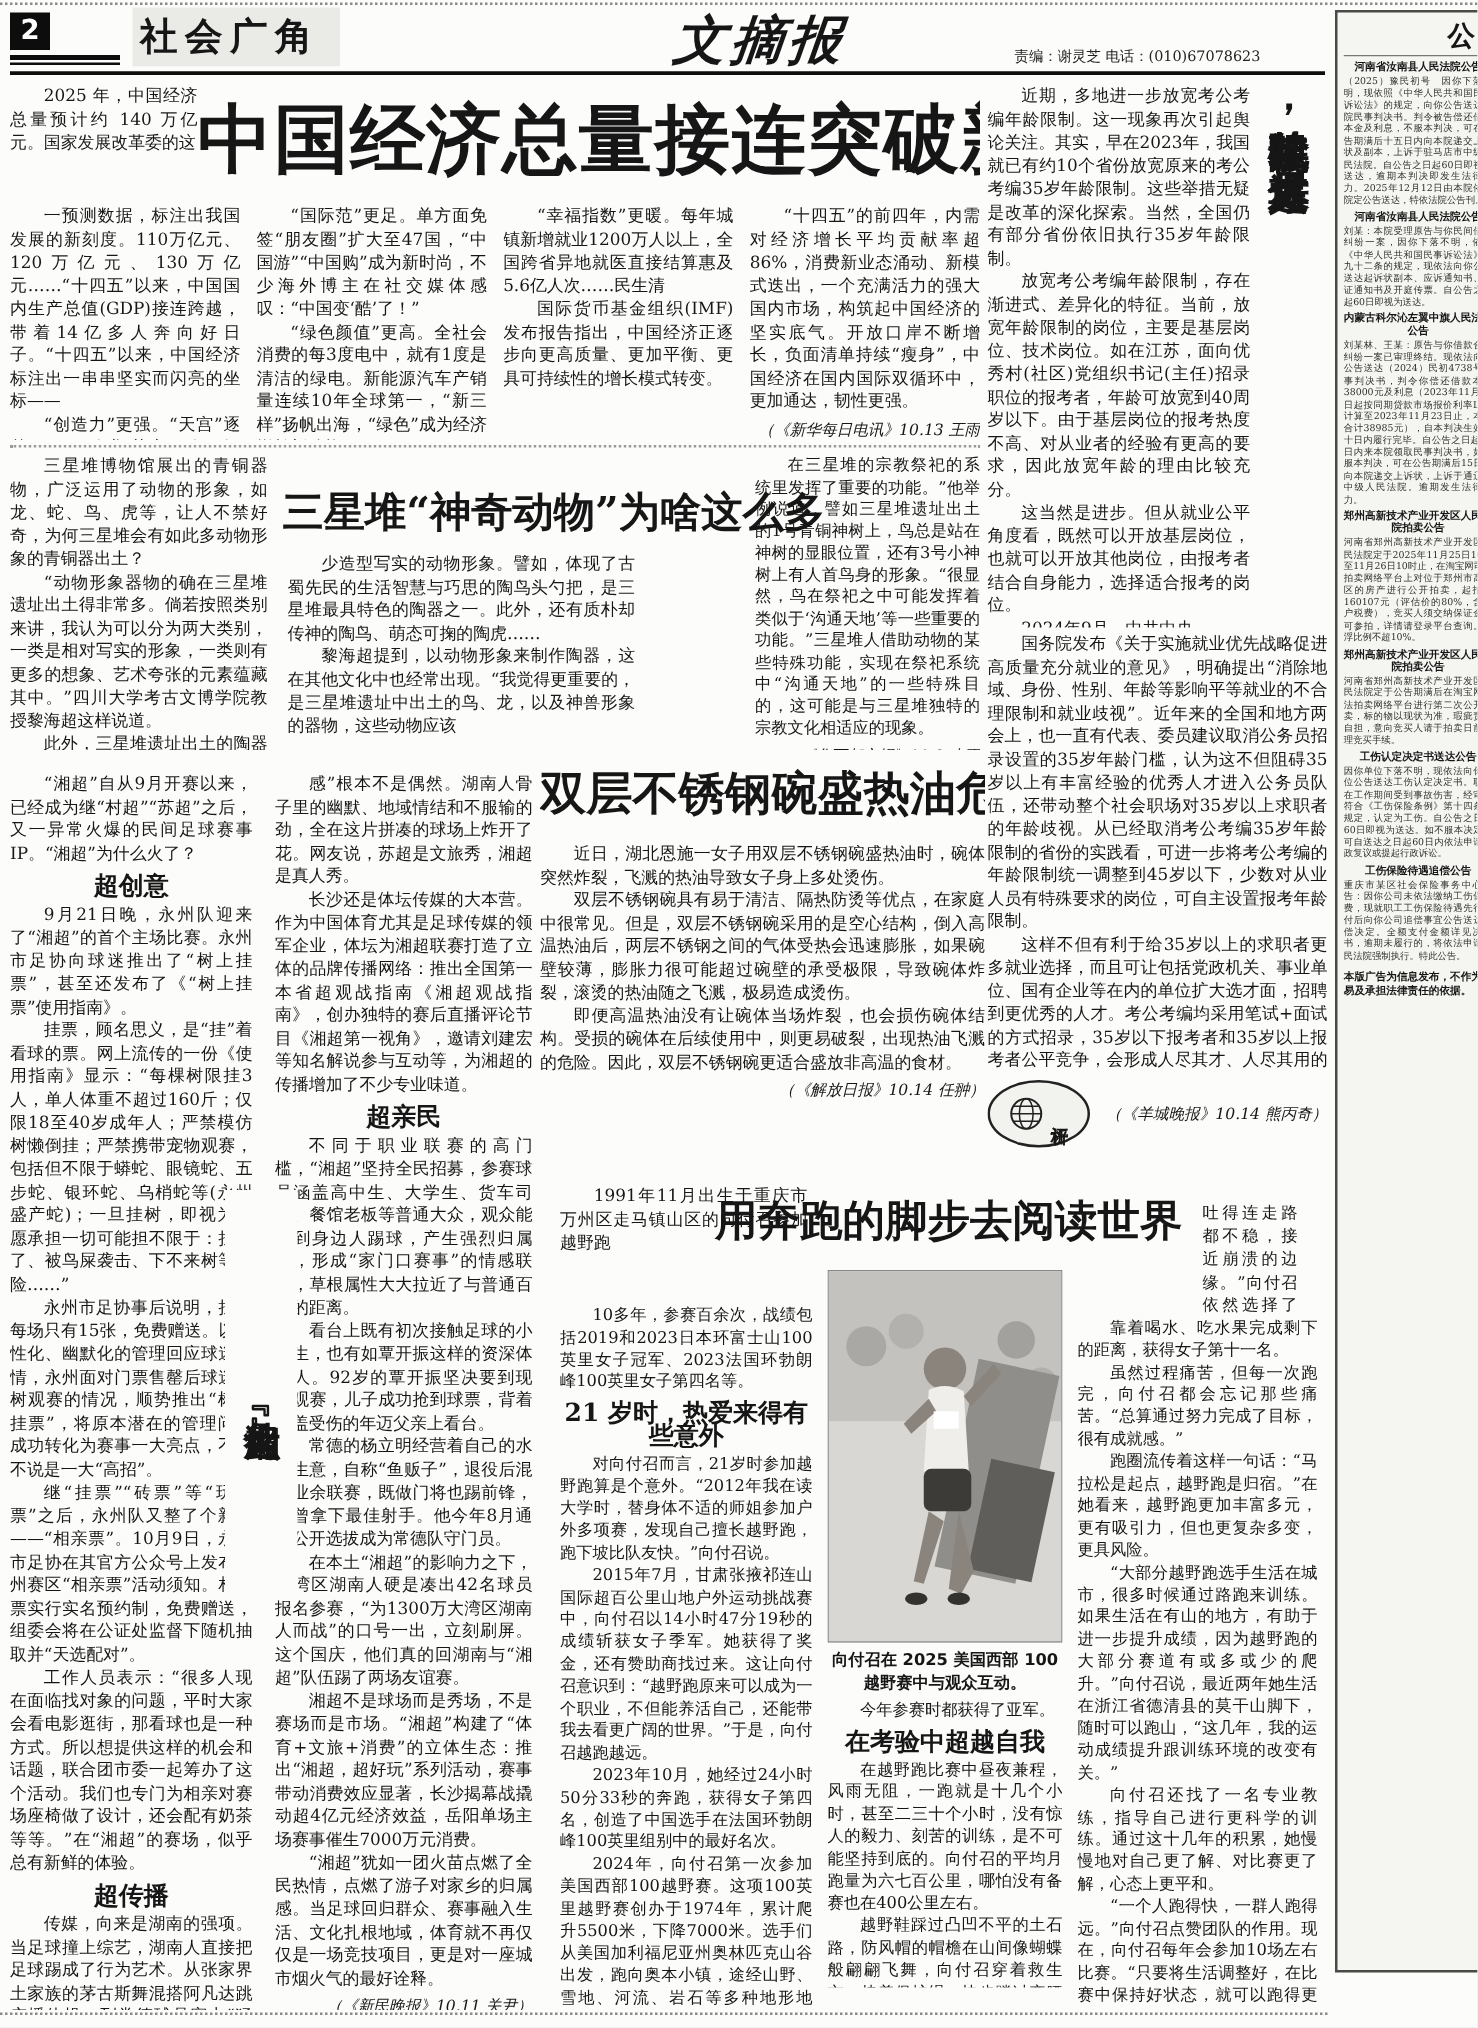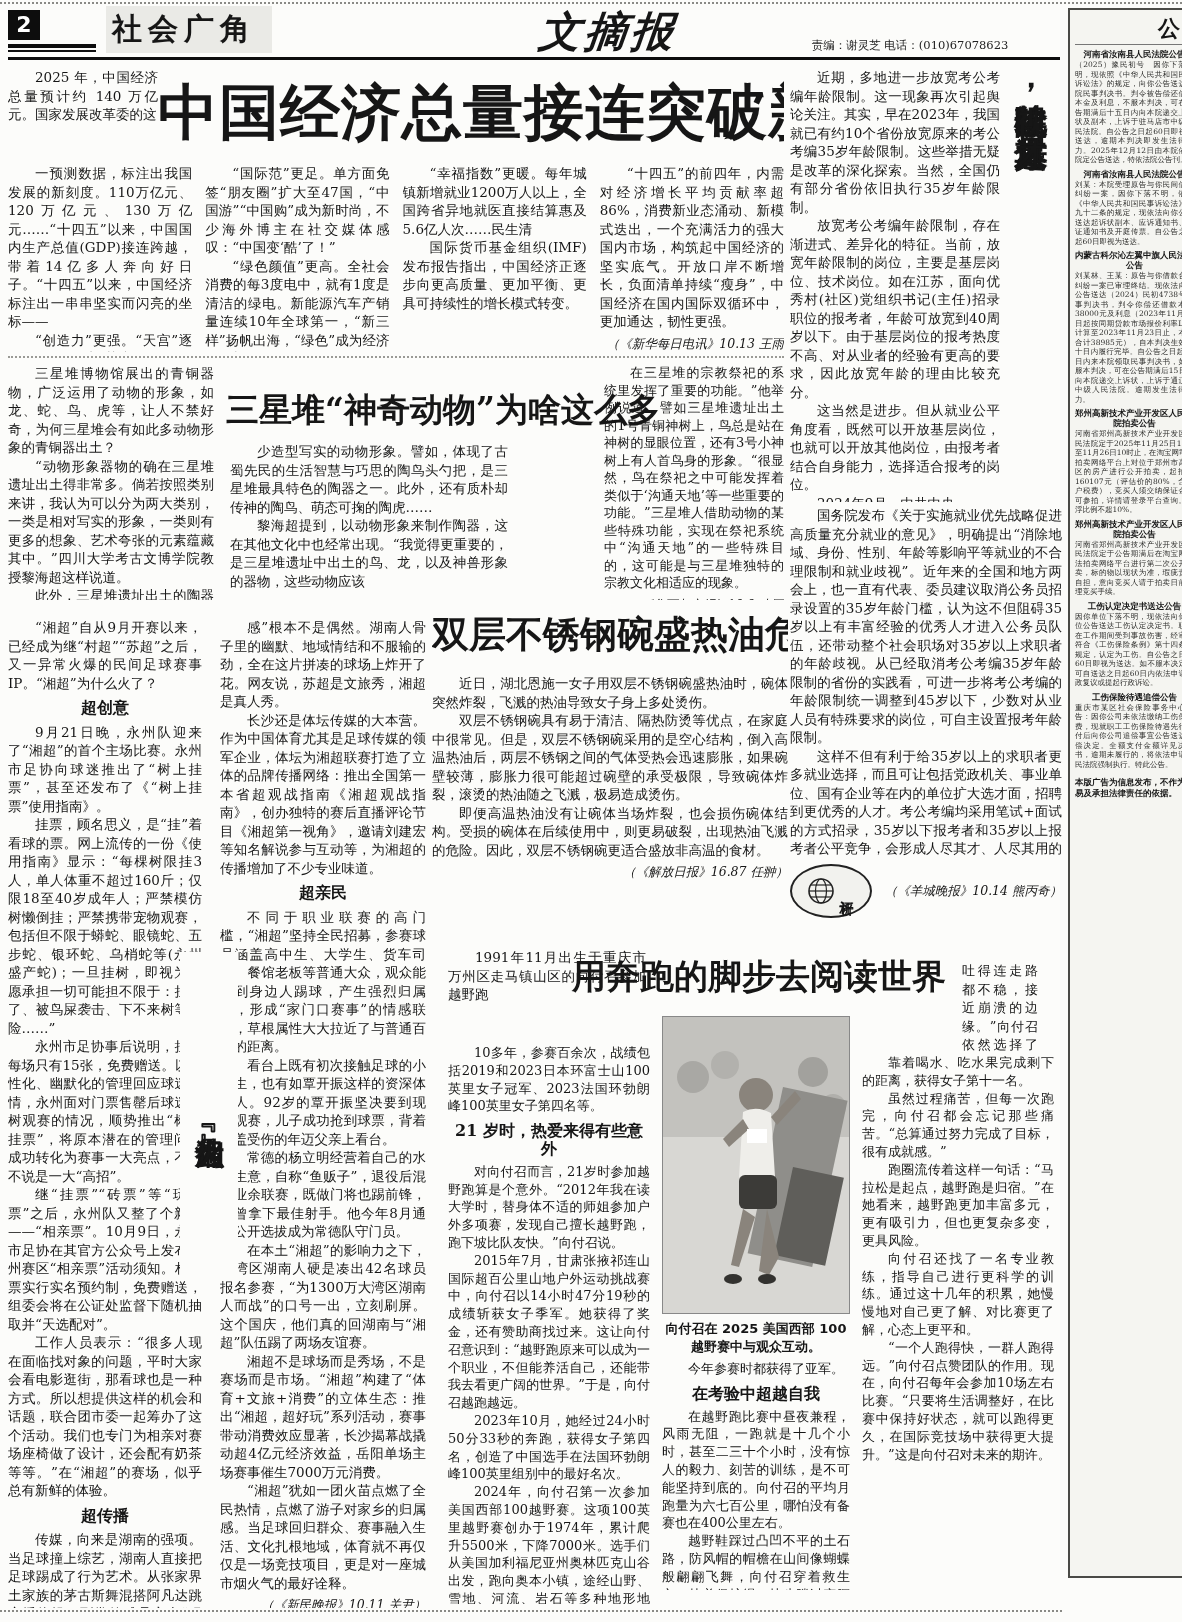--- a/index.html
+++ b/index.html
@@ -16,21 +16,21 @@
                 background:#eaeae6;padding:3px 16px 3px 6px;}
   .masthead{position:absolute;left:488px;top:4px;width:240px;text-align:center;font-size:42px;font-weight:bold;
             font-style:italic;letter-spacing:4px;transform:skewX(-6deg);}
   .dateline{position:absolute;right:150px;top:8px;width:240px;text-align:center;font-size:21px;
             border-bottom:2px solid #111;padding-bottom:3px;letter-spacing:1px;}
   .editorline{position:absolute;right:132px;top:38px;width:280px;text-align:center;font-size:11.5px;color:#222;}
   .rule-main{position:absolute;left:8px;top:57px;width:1052px;height:3px;background:#0d0d0d;}
   
   .col{overflow:hidden;text-align:justify;font-size:13.5px;line-height:18.5px;}
   .col p{margin:0;text-indent:2em;}
-  .col p.subhead{text-indent:0;text-align:center;font-weight:bold;font-size:16px;margin:7px 0 5px 0;}
+  .col p.subhead{text-indent:0;text-align:center;font-weight:bold;font-size:20px;margin:7px 0 5px 0;}
   .col p.attribution{text-indent:0;text-align:right;font-style:italic;font-size:12.5px;margin-top:4px;}
   .headline{font-weight:bold;white-space:nowrap;}
   .vhead{writing-mode:vertical-rl;text-orientation:upright;font-weight:bold;white-space:nowrap;}
   .dotsep{position:absolute;border-top:2px dotted #9a9a95;}
   
   .photo{border:1px solid #888;background:#d6d5d2;}
   .caption{font-family:"DejaVu Sans",sans-serif;font-weight:bold;font-size:13px;line-height:18px;
            text-align:center;margin-top:6px;text-indent:0;}
   
   .stamp{display:flex;align-items:center;gap:2px;border:2px solid #222;border-radius:50%;
@@ -136,21 +136,21 @@
       <div style="flex:1;text-align:right;font-style:italic;font-size:12.5px;">（《羊城晚报》10.14  熊丙奇）</div>
     </div>
   </div>
 
   <div class="block" style="left:432px;top:610px;width:356px;height:326px;">
     <div class="headline" style="font-size:37px;text-align:center;">双层不锈钢碗盛热油危险</div>
     <div class="col" style="margin-top:14px;height:250px;">
         <p>近日，湖北恩施一女子用双层不锈钢碗盛热油时，碗体突然炸裂，飞溅的热油导致女子身上多处烫伤。</p>
         <p>双层不锈钢碗具有易于清洁、隔热防烫等优点，在家庭中很常见。但是，双层不锈钢碗采用的是空心结构，倒入高温热油后，两层不锈钢之间的气体受热会迅速膨胀，如果碗壁较薄，膨胀力很可能超过碗壁的承受极限，导致碗体炸裂，滚烫的热油随之飞溅，极易造成烫伤。</p>
         <p>即便高温热油没有让碗体当场炸裂，也会损伤碗体结构。受损的碗体在后续使用中，则更易破裂，出现热油飞溅的危险。因此，双层不锈钢碗更适合盛放非高温的食材。</p>
-        <p class="attribution">（《解放日报》16.87 任翀）</p>
+        <p class="attribution">（《解放日报》10.14 任翀）</p>
       </div>
   </div>
 
   <div class="block" style="left:8px;top:606px;width:418px;height:1006px;">
     <div class="col" style="position:absolute;left:0;top:12px;width:194px;height:990px;">
         <p>“湘超”自从9月开赛以来，已经成为继“村超”“苏超”之后，又一异常火爆的民间足球赛事IP。“湘超”为什么火了？</p>
         <p class="subhead">超创意</p>
         <p>9月21日晚，永州队迎来了“湘超”的首个主场比赛。永州市足协向球迷推出了“树上挂票”，甚至还发布了《“树上挂票”使用指南》。</p>
         <p>挂票，顾名思义，是“挂”着看球的票。网上流传的一份《使用指南》显示：“每棵树限挂3人，单人体重不超过160斤；仅限18至40岁成年人；严禁模仿树懒倒挂；严禁携带宠物观赛，包括但不限于蟒蛇、眼镜蛇、五步蛇、银环蛇、乌梢蛇等(永州盛产蛇)；一旦挂树，即视为自愿承担一切可能担不限于：挂麻了、被鸟屎袭击、下不来树等风险……”</p>
         <p>永州市足协事后说明，挂票每场只有15张，免费赠送。以柔性化、幽默化的管理回应球迷热情，永州面对门票售罄后球迷爬树观赛的情况，顺势推出“树上挂票”，将原本潜在的管理问题成功转化为赛事一大亮点，不得不说是一大“高招”。</p>
@@ -219,20 +219,21 @@
           <p>今年参赛时都获得了亚军。</p>
           <p class="subhead">在考验中超越自我</p>
           <p>在越野跑比赛中昼夜兼程，风雨无阻，一跑就是十几个小时，甚至二三十个小时，没有惊人的毅力、刻苦的训练，是不可能坚持到底的。向付召的平均月跑量为六七百公里，哪怕没有备赛也在400公里左右。</p>
           <p>越野鞋踩过凸凹不平的土石路，防风帽的帽檐在山间像蝴蝶般翩翩飞舞，向付召穿着救生衣，拽着保护绳，快步蹚过齐腰深的河流……在她看来，比赛是公平的，大家都要经历相同的考验，没有人能轻松取胜。</p>
         </div>
     </div>
     <div class="col" style="position:absolute;left:424px;top:114px;width:192px;height:552px;font-size:13px;line-height:17.8px;">
         <p>靠着喝水、吃水果完成剩下的距离，获得女子第十一名。</p>
         <p>虽然过程痛苦，但每一次跑完，向付召都会忘记那些痛苦。“总算通过努力完成了目标，很有成就感。”</p>
         <p>跑圈流传着这样一句话：“马拉松是起点，越野跑是归宿。”在她看来，越野跑更加丰富多元，更有吸引力，但也更复杂多变，更具风险。</p>
+        <p>“大部分越野跑选手生活在城市，很多时候通过路跑来训练。如果生活在有山的地方，有助于进一步提升成绩，因为越野跑的大部分赛道有或多或少的爬升。”向付召说，最近两年她生活在浙江省德清县的莫干山脚下，随时可以跑山，“这几年，我的运动成绩提升跟训练环境的改变有关。”</p>
         <p>向付召还找了一名专业教练，指导自己进行更科学的训练。通过这十几年的积累，她慢慢地对自己更了解、对比赛更了解，心态上更平和。</p>
         <p>“一个人跑得快，一群人跑得远。”向付召点赞团队的作用。现在，向付召每年会参加10场左右比赛。“只要将生活调整好，在比赛中保持好状态，就可以跑得更久，在国际竞技场中获得更大提升。”这是向付召对未来的期许。</p>
       </div>
   </div>
 
   <div id="ads">
     <div class="ads-title">公</div>
     <div>
         <div class="ad-head">河南省汝南县人民法院公告</div>
         <div class="ad-body">（2025）豫民初号　因你下落不明，现依照《中华人民共和国民事诉讼法》的规定，向你公告送达本院民事判决书。判令被告偿还借款本金及利息，不服本判决，可在公告期满后十五日内向本院递交上诉状及副本，上诉于驻马店市中级人民法院。自公告之日起60日即视为送达，逾期本判决即发生法律效力。2025年12月12日由本院依法院定公告送达，特依法院公告刊。</div>

